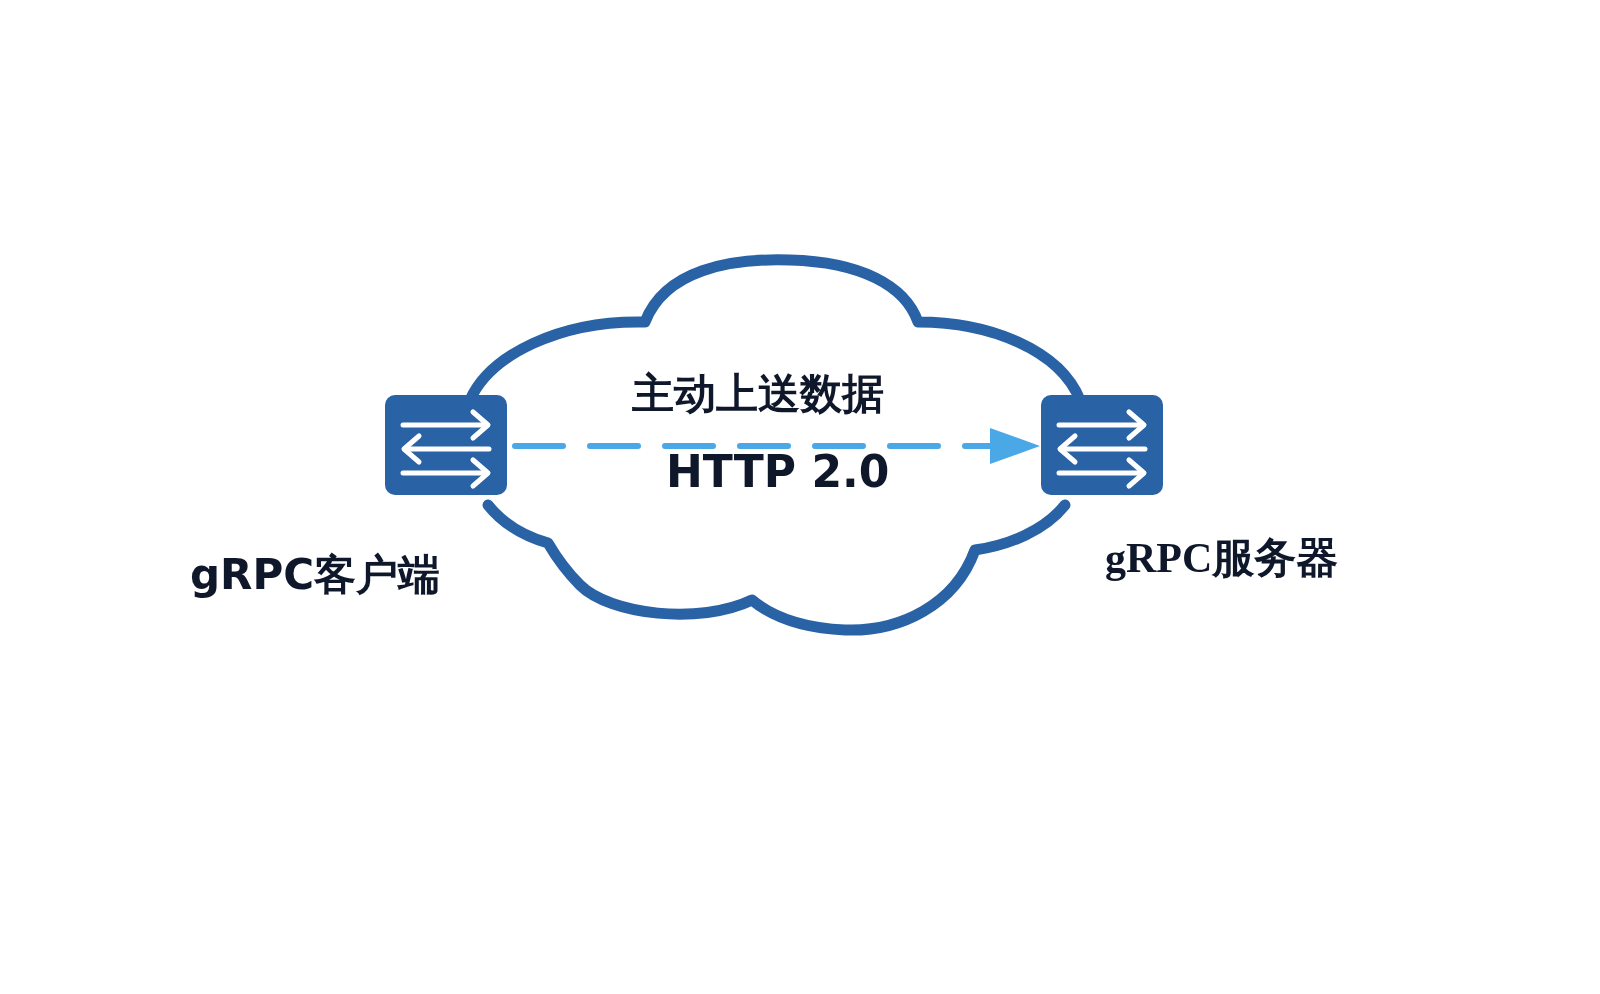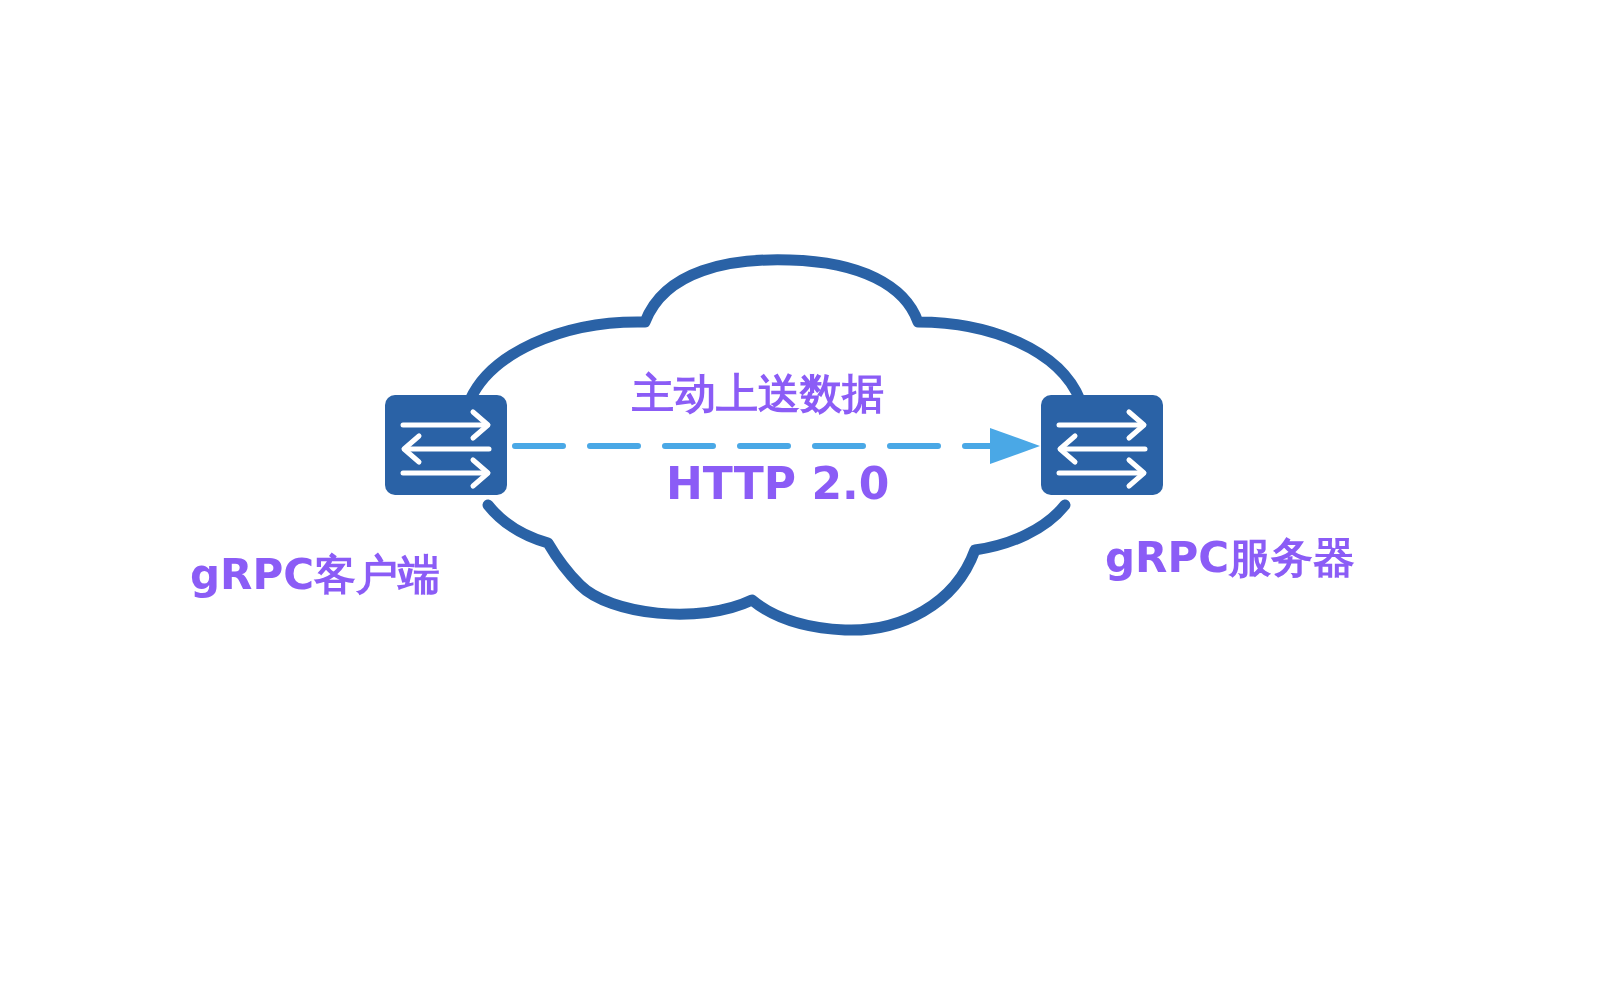--- a/index.html
+++ b/index.html
@@ -1,19 +1,19 @@
 <!DOCTYPE html>
 <html><head>
 <meta charset="utf-8">
 <style>
   html, body { margin: 0; padding: 0; background: #ffffff; }
   body { width: 1600px; height: 994px; position: relative; overflow: hidden;
          font-family: "DejaVu Sans", "Liberation Sans", sans-serif; }
   #diagram { position: absolute; left: 0; top: 0; width: 1600px; height: 994px; }
-  .label { position: absolute; color: #8b5cf6; white-space: nowrap; font-weight: bold; }
+  .label { position: absolute; color: #0f172a; white-space: nowrap; font-weight: bold; }
   .node-label { font-size: 42px; }
   .flow-label { font-size: 42px; }
   .proto-label { font-size: 44px; font-weight: bold; }
 </style>
 </head>
 <body>
 
 <svg id="diagram" viewBox="0 0 1600 994" xmlns="http://www.w3.org/2000/svg">
 
   <g>
@@ -55,15 +55,15 @@
         <polyline points="88,17 103,30 88,43"></polyline>
       <line x1="20" y1="54" x2="104" y2="54"></line>
         <polyline points="34,41 19,54 34,67"></polyline>
       <line x1="18" y1="78" x2="102" y2="78"></line>
         <polyline points="88,65 103,78 88,91"></polyline>
     </g>
   </g>
 </svg>
 
 <div class="label flow-label" style="left:632px; top:366px;">主动上送数据</div>
-<div class="label proto-label" style="left:666px; top:458px;">HTTP 2.0</div>
+<div class="label proto-label" style="left:666px; top:446px;">HTTP 2.0</div>
 <div class="label node-label" style="left:190px; top:535px;margin-top:12px;">gRPC客户端</div>
-<div class="label node-label" style="left:1105px; top:530px;">gRPC服务器</div>
+<div class="label node-label" style="left:1105px; top:530px;font-family:Liberation Serif, serif;">gRPC服务器</div>
 
 </body></html>

